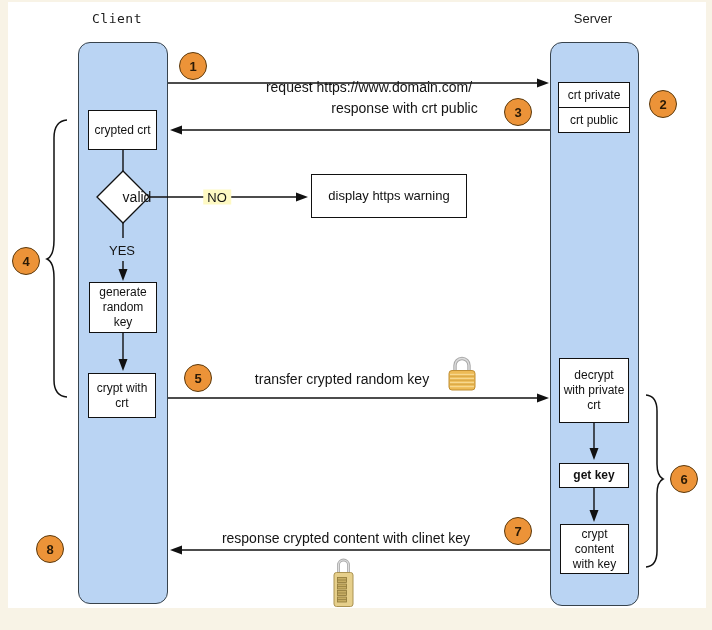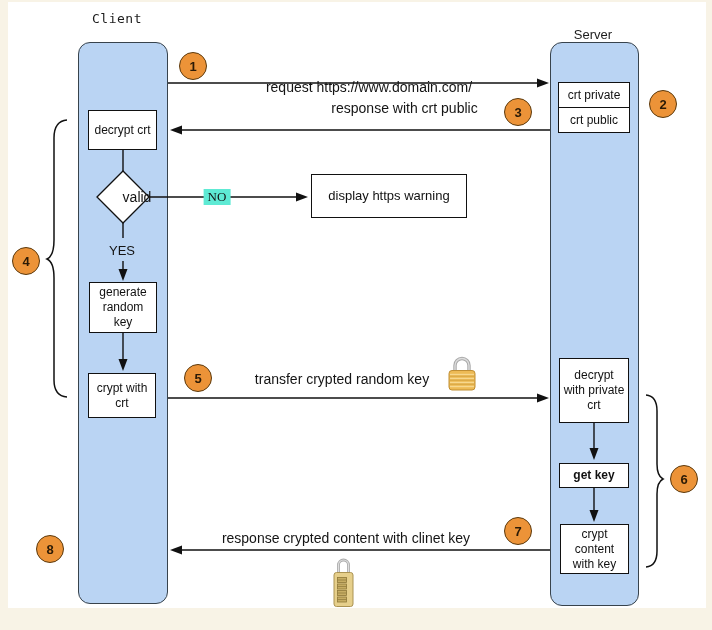--- a/index.html
+++ b/index.html
@@ -32,34 +32,34 @@
     position:absolute; width:28px; height:28px; border-radius:50%;
     transform:translate(-50%,-50%);
     background:#ec9338; border:1.6px solid #5c3a0e; box-sizing:border-box;
     display:flex; align-items:center; justify-content:center;
     font-size:13px; font-weight:bold; color:#2b1a06;
   }
   .flow-label{
     position:absolute; transform:translate(-50%,-50%);
     font-size:13px; color:#141414; white-space:nowrap;
   }
-  .on-white{background:#5eead4; padding:0 4px;font-family:Liberation Serif, serif;}
+  .on-white{background:#fef9c3; padding:0 4px;}
   .icon{position:absolute;}
 </style>
 </head>
 <body>
 
 <div id="stage">
   <div id="panel"></div>
 
   <div class="lane" style="left:78px; top:42px; width:90px; height:562px;"></div>
   <div class="lane" style="left:550px; top:42px; width:89px; height:564px;"></div>
 
   <div class="lane-title mono" style="left:117px; top:18px;">Client</div>
-  <div class="lane-title" style="left:593px; top:18px;margin-top:16px;">Server</div>
+  <div class="lane-title" style="left:593px; top:18px;">Server</div>
 
   <svg class="layer" width="712" height="630" viewBox="0 0 712 630">
     <g stroke="#111" stroke-width="1.4" fill="none">
 
       <line x1="168" y1="83" x2="538" y2="83"></line>
 
       <line x1="550" y1="130" x2="182" y2="130"></line>
 
       <line x1="168" y1="398" x2="538" y2="398"></line>
 
@@ -91,21 +91,21 @@
       <polygon points="594,522 589.5,510 598.5,510"></polygon>
     </g>
 
     <polygon points="97,197 123,171 149,197 123,223" fill="#ffffff" stroke="#111" stroke-width="1.3"></polygon>
 
     <path d="M67 120 Q54 121 54 138 L54 240 Q54 256 47 259 Q54 262 54 278 L54 380 Q54 396 67 397" fill="none" stroke="#111" stroke-width="1.5"></path>
 
     <path d="M646 395 Q657 396 657 411 L657 464 Q657 476 663 479 Q657 482 657 494 L657 551 Q657 566 646 567" fill="none" stroke="#111" stroke-width="1.5"></path>
   </svg>
 
-  <div class="node" style="left:88px; top:110px; width:69px; height:40px;">decrypt crt</div>
+  <div class="node" style="left:88px; top:110px; width:69px; height:40px;">crypted crt</div>
   <div class="flow-label" style="left:137px; top:197px; font-size:14px;">valid</div>
   <div class="flow-label on-white" style="left:217px; top:197px;">NO</div>
   <div class="flow-label" style="left:122px; top:250px;">YES</div>
   <div class="node" style="left:311px; top:174px; width:156px; height:44px; font-size:13px;">display https warning</div>
   <div class="node" style="left:89px; top:282px; width:68px; height:51px;">generate random key</div>
   <div class="node" style="left:88px; top:373px; width:68px; height:45px;">crypt with crt</div>
 
   <div class="node" style="left:558px; top:82px; width:72px; height:26px;">crt private</div>
   <div class="node" style="left:558px; top:107px; width:72px; height:26px;">crt public</div>
   <div class="node" style="left:559px; top:358px; width:70px; height:65px;">decrypt with private crt</div>

